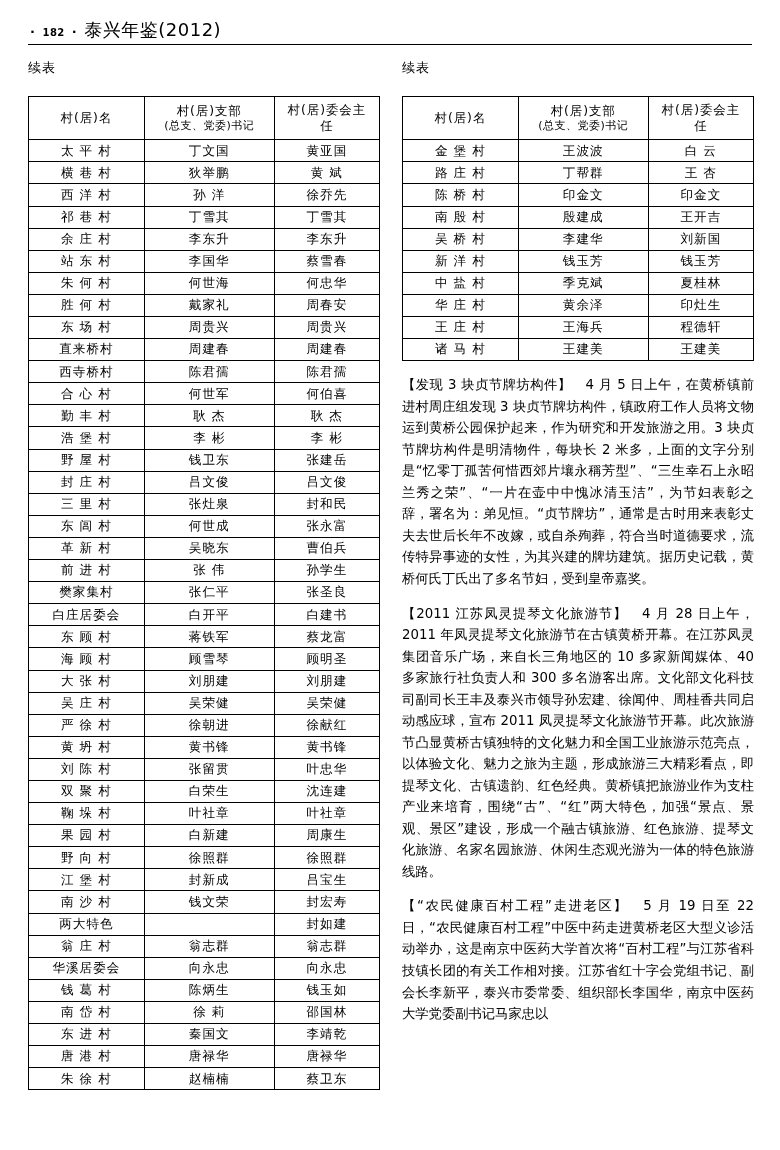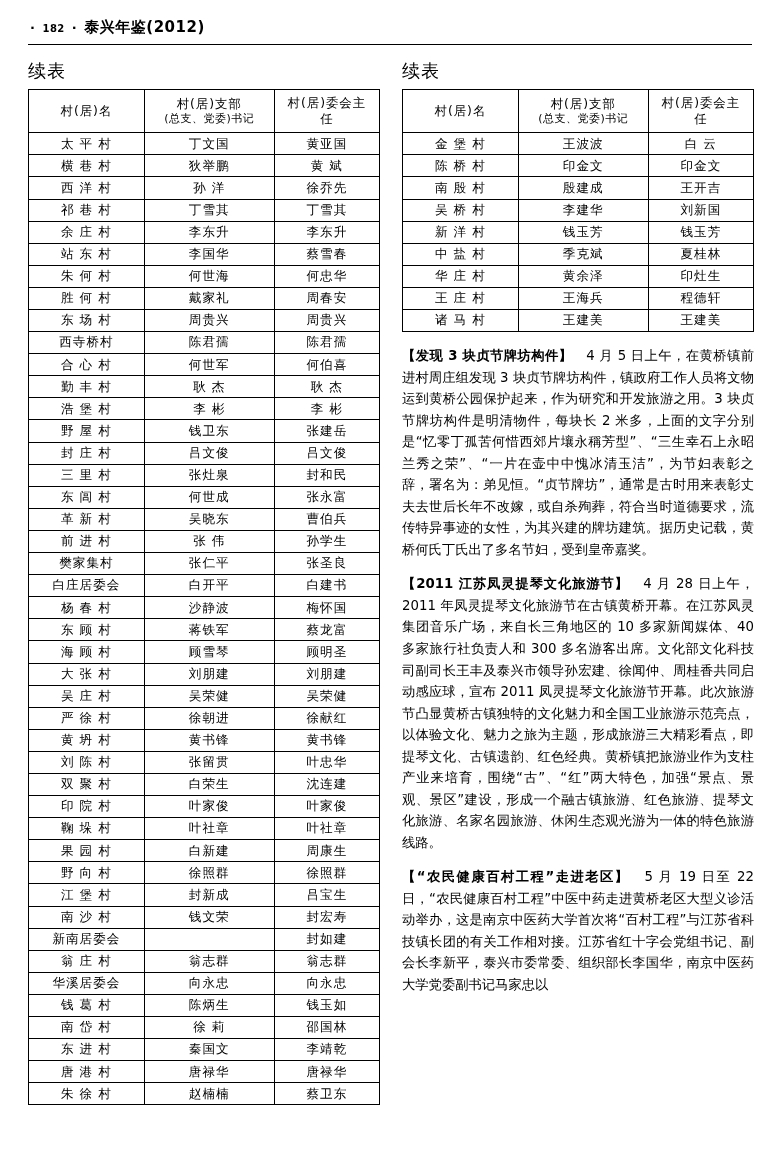--- a/index.html
+++ b/index.html
@@ -35,41 +35,41 @@
   }
   .header .dot {
     font-size: 13px;
     line-height: 1;
   }
   .header .pagenum {
     font-size: 10px;
     font-weight: bold;
   }
   .header .bookname {
-    font-size: 15px;
-    font-weight: bold;
+    font-size: 18px;
+    font-weight: normal;
   }
   .rule {
     border-top: 1.6px solid #000;
     margin: 4px 0 0 0;
     width: 100%;
   }
   
   .columns {
     display: flex;
     gap: 22px;
     margin-top: 14px;
   }
   .col {
     width: 352px;
     flex: 0 0 352px;
   }
   .cont-label {
-    font-size: 18px;
-    margin-bottom: 6px;
+    font-size: 13px;
+    margin-bottom: 19px;
     letter-spacing: 1px;
   }
   
   table.vtab {
     border-collapse: collapse;
     width: 100%;
     table-layout: fixed;
     font-size: 12.6px;
   }
   table.vtab th, table.vtab td {
@@ -101,21 +101,21 @@
 
   
   .article {
     margin-top: 13px;
     font-size: 13.3px;
     line-height: 1.62;
     text-align: justify;
     text-justify: inter-ideograph;
   }
   .article .title {
-    font-weight: bold;
+    font-weight: normal;
   }
   .article p {
     margin: 0;
     text-indent: 0;
   }
   .article + .article {
   }
 </style>
 </head>
 <body>
@@ -194,20 +194,25 @@
               <td>胜 何 村</td>
               <td>戴家礼</td>
               <td>周春安</td>
             </tr>
             <tr>
               <td>东 场 村</td>
               <td>周贵兴</td>
               <td>周贵兴</td>
             </tr>
             <tr>
+              <td>直来桥村</td>
+              <td>周建春</td>
+              <td>周建春</td>
+            </tr>
+            <tr>
               <td>西寺桥村</td>
               <td>陈君孺</td>
               <td>陈君孺</td>
             </tr>
             <tr>
               <td>合 心 村</td>
               <td>何世军</td>
               <td>何伯喜</td>
             </tr>
             <tr>
@@ -254,25 +259,20 @@
               <td>樊家集村</td>
               <td>张仁平</td>
               <td>张圣良</td>
             </tr>
             <tr>
               <td>白庄居委会</td>
               <td>白开平</td>
               <td>白建书</td>
             </tr>
             <tr>
-              <td>杨 春 村</td>
-              <td>沙静波</td>
-              <td>梅怀国</td>
-            </tr>
-            <tr>
               <td>东 顾 村</td>
               <td>蒋铁军</td>
               <td>蔡龙富</td>
             </tr>
             <tr>
               <td>海 顾 村</td>
               <td>顾雪琴</td>
               <td>顾明圣</td>
             </tr>
             <tr>
@@ -299,25 +299,20 @@
               <td>刘 陈 村</td>
               <td>张留贯</td>
               <td>叶忠华</td>
             </tr>
             <tr>
               <td>双 聚 村</td>
               <td>白荣生</td>
               <td>沈连建</td>
             </tr>
             <tr>
-              <td>印 院 村</td>
-              <td>叶家俊</td>
-              <td>叶家俊</td>
-            </tr>
-            <tr>
               <td>鞠 垛 村</td>
               <td>叶社章</td>
               <td>叶社章</td>
             </tr>
             <tr>
               <td>果 园 村</td>
               <td>白新建</td>
               <td>周康生</td>
             </tr>
             <tr>
@@ -329,21 +324,21 @@
               <td>江 堡 村</td>
               <td>封新成</td>
               <td>吕宝生</td>
             </tr>
             <tr>
               <td>南 沙 村</td>
               <td>钱文荣</td>
               <td>封宏寿</td>
             </tr>
             <tr>
-              <td>新南居委会</td>
+              <td>两大特色</td>
               <td></td>
               <td>封如建</td>
             </tr>
             <tr>
               <td>翁 庄 村</td>
               <td>翁志群</td>
               <td>翁志群</td>
             </tr>
             <tr>
               <td>华溪居委会</td>
@@ -399,20 +394,25 @@
             <th>
               <span>村(居)委会主任</span>
             </th>
           </tr>
         </thead>
         <tbody id="right-body">
             <tr>
               <td>金 堡 村</td>
               <td>王波波</td>
               <td>白  云</td>
+            </tr>
+            <tr>
+              <td>路 庄 村</td>
+              <td>丁帮群</td>
+              <td>王  杏</td>
             </tr>
             <tr>
               <td>陈 桥 村</td>
               <td>印金文</td>
               <td>印金文</td>
             </tr>
             <tr>
               <td>南 殷 村</td>
               <td>殷建成</td>
               <td>王开吉</td>

